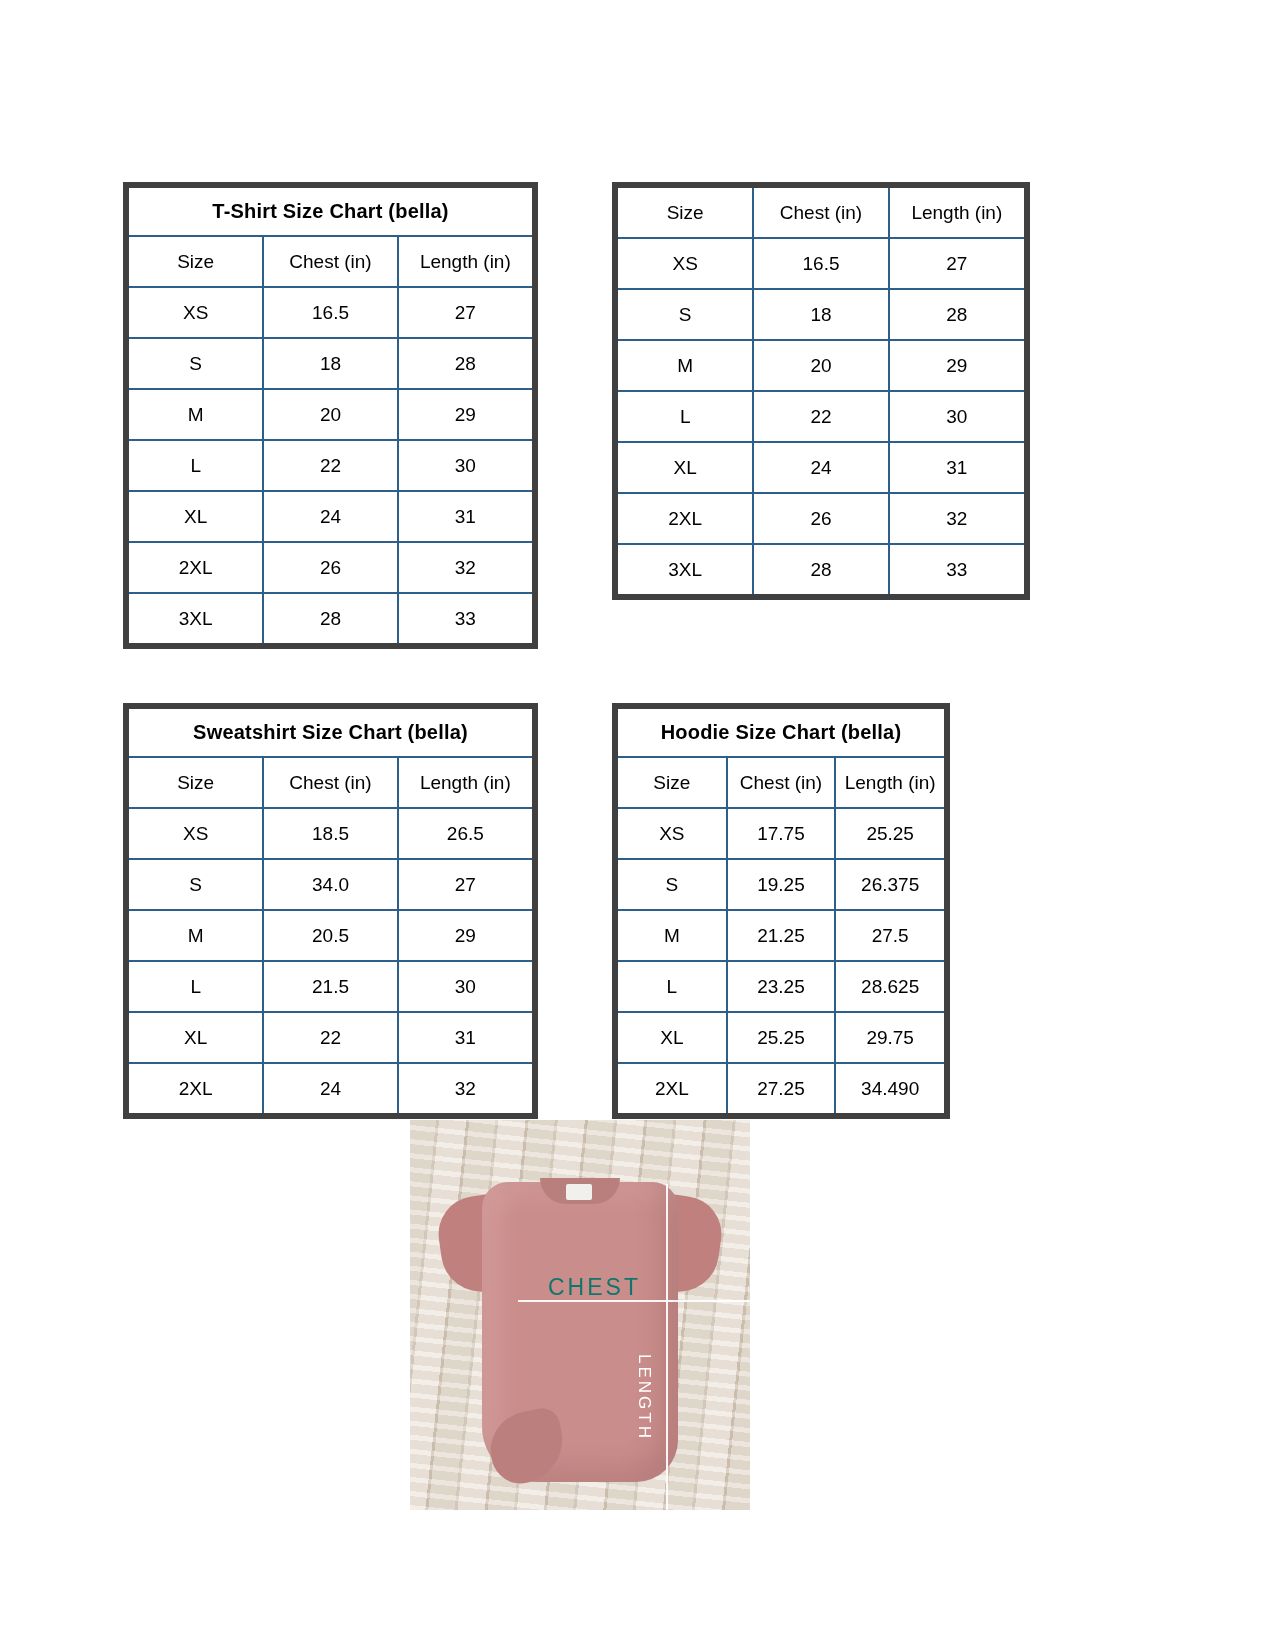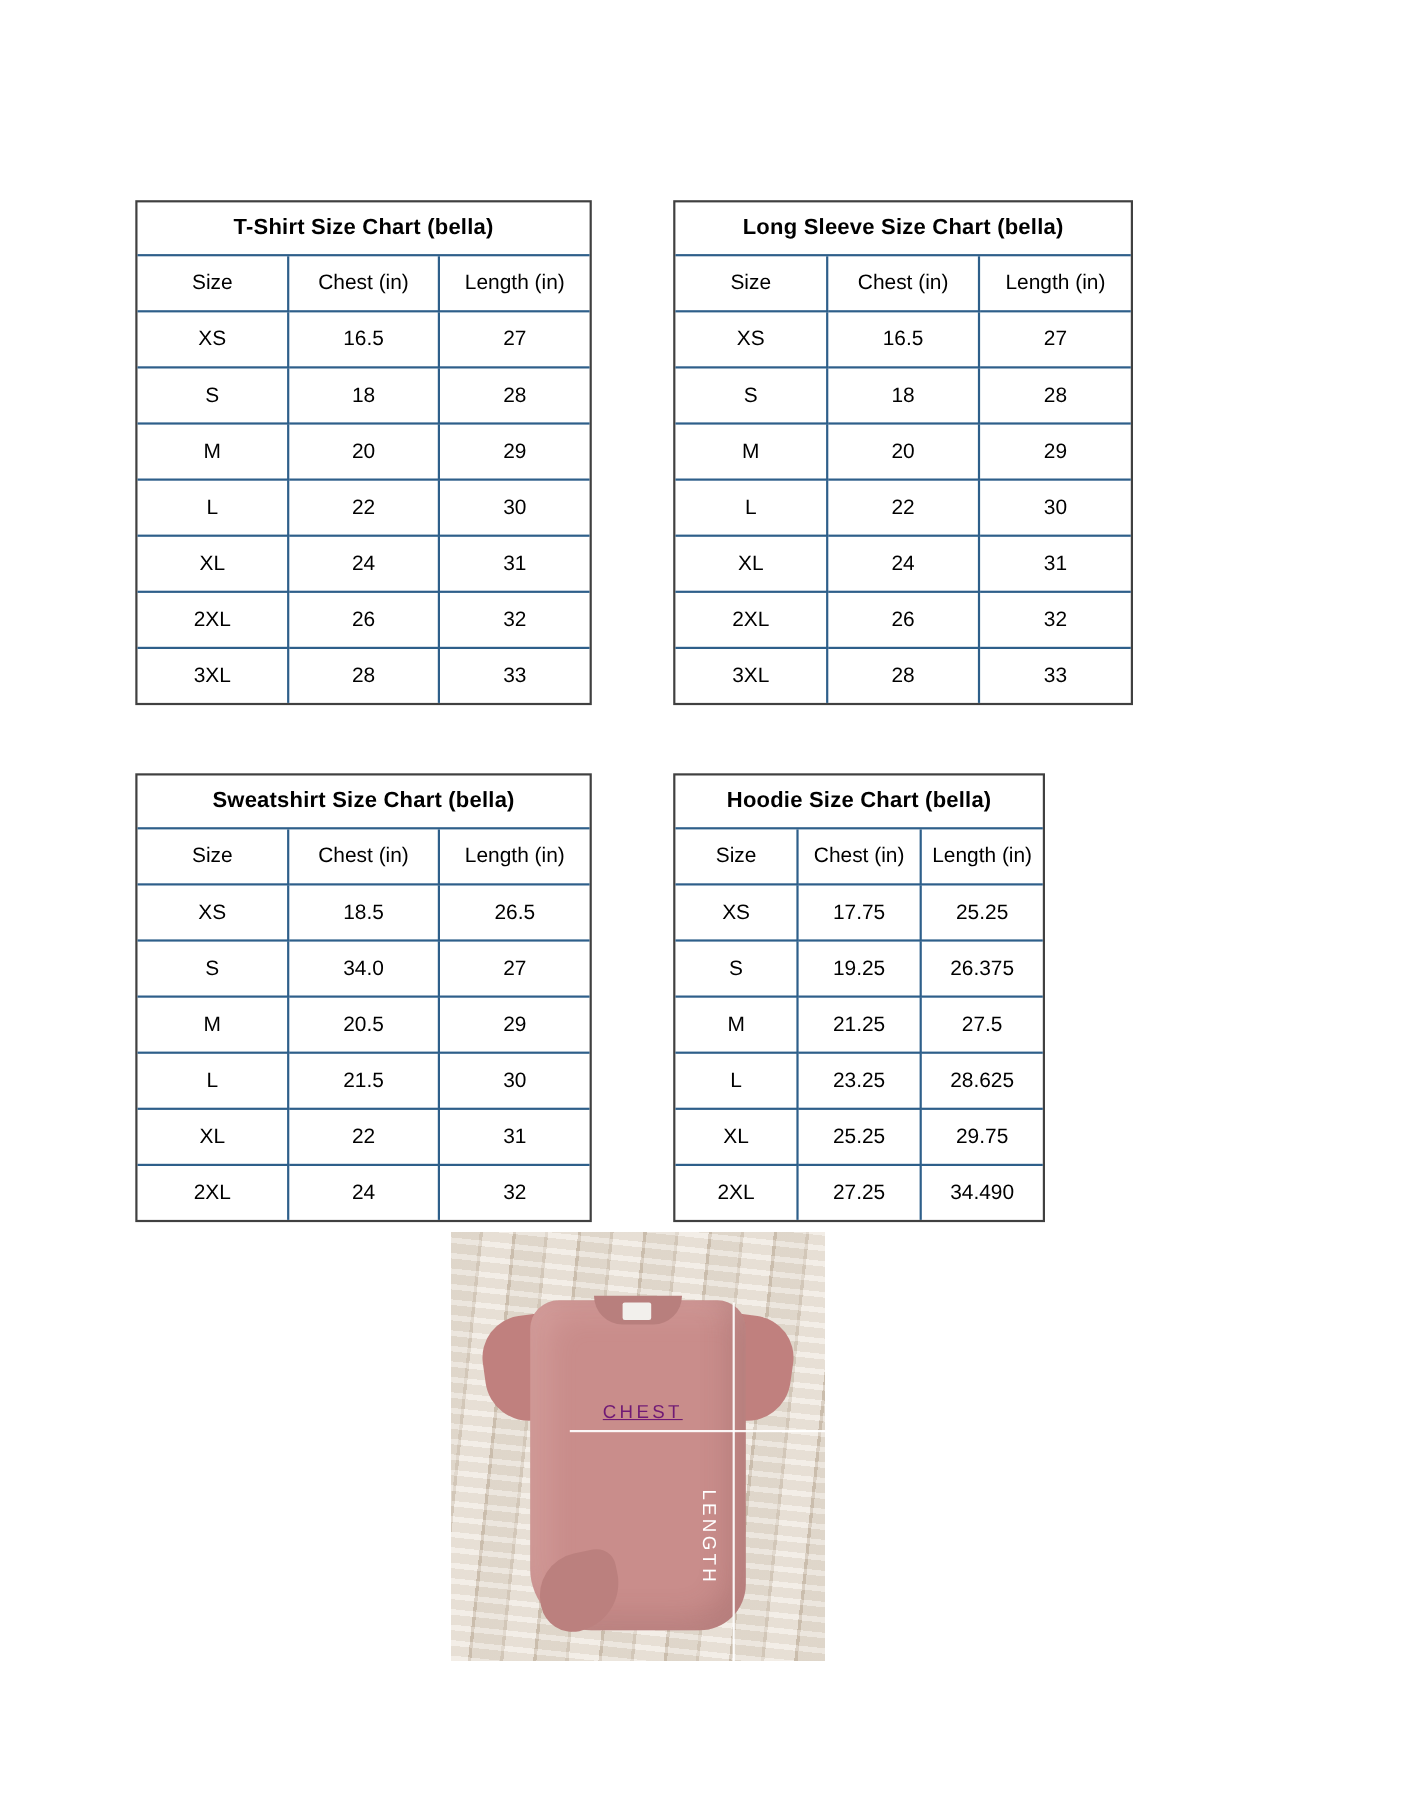--- a/index.html
+++ b/index.html
@@ -15,21 +15,21 @@
     color: #000000;
     overflow: hidden;
   }
   .page {
     position: relative;
     width: 1275px;
     height: 1650px;
   }
   .chart-block {
     position: absolute;
-    border: 2px solid #404040;
+    border: 6px solid #404040;
     box-sizing: border-box;
     background: #ffffff;
   }
   .chart-title {
     text-align: center;
     font-weight: bold;
     font-size: 20px;
     padding: 12px 4px 12px 4px;
     border-bottom: 2px solid #2e5f8a;
     box-sizing: border-box;
@@ -184,25 +184,24 @@
     left: 228px;
     top: 22px;
     width: 2px;
     height: 340px;
     background: rgba(255,255,255,0.92);
   }
   .label-chest {
     position: absolute;
     left: 110px;
     top: 112px;
-    color: #701a75;
-    font-size: 17px;
+    color: #0f766e;
+    font-size: 23px;
     letter-spacing: 3px;
     font-family: "Liberation Sans", sans-serif;
-    text-decoration: underline;
   }
   .label-length {
     position: absolute;
     left: 196px;
     top: 192px;
     color: #ffffff;
     font-size: 17px;
     letter-spacing: 3px;
     writing-mode: vertical-rl;
     font-family: "Liberation Sans", sans-serif;
@@ -255,21 +254,20 @@
         <tr>
           <td>3XL</td>
           <td>28</td>
           <td>33</td>
         </tr>
       </tbody>
     </table>
   </div>
 
   <div class="chart-block" id="longsleeve-chart">
-    <div class="chart-title">Long Sleeve Size Chart  (bella)</div>
     <table class="size-table">
       <tbody>
         <tr>
           <th>Size</th>
           <th>Chest (in)</th>
           <th>Length (in)</th>
         </tr>
         <tr>
           <td>XS</td>
           <td>16.5</td>

